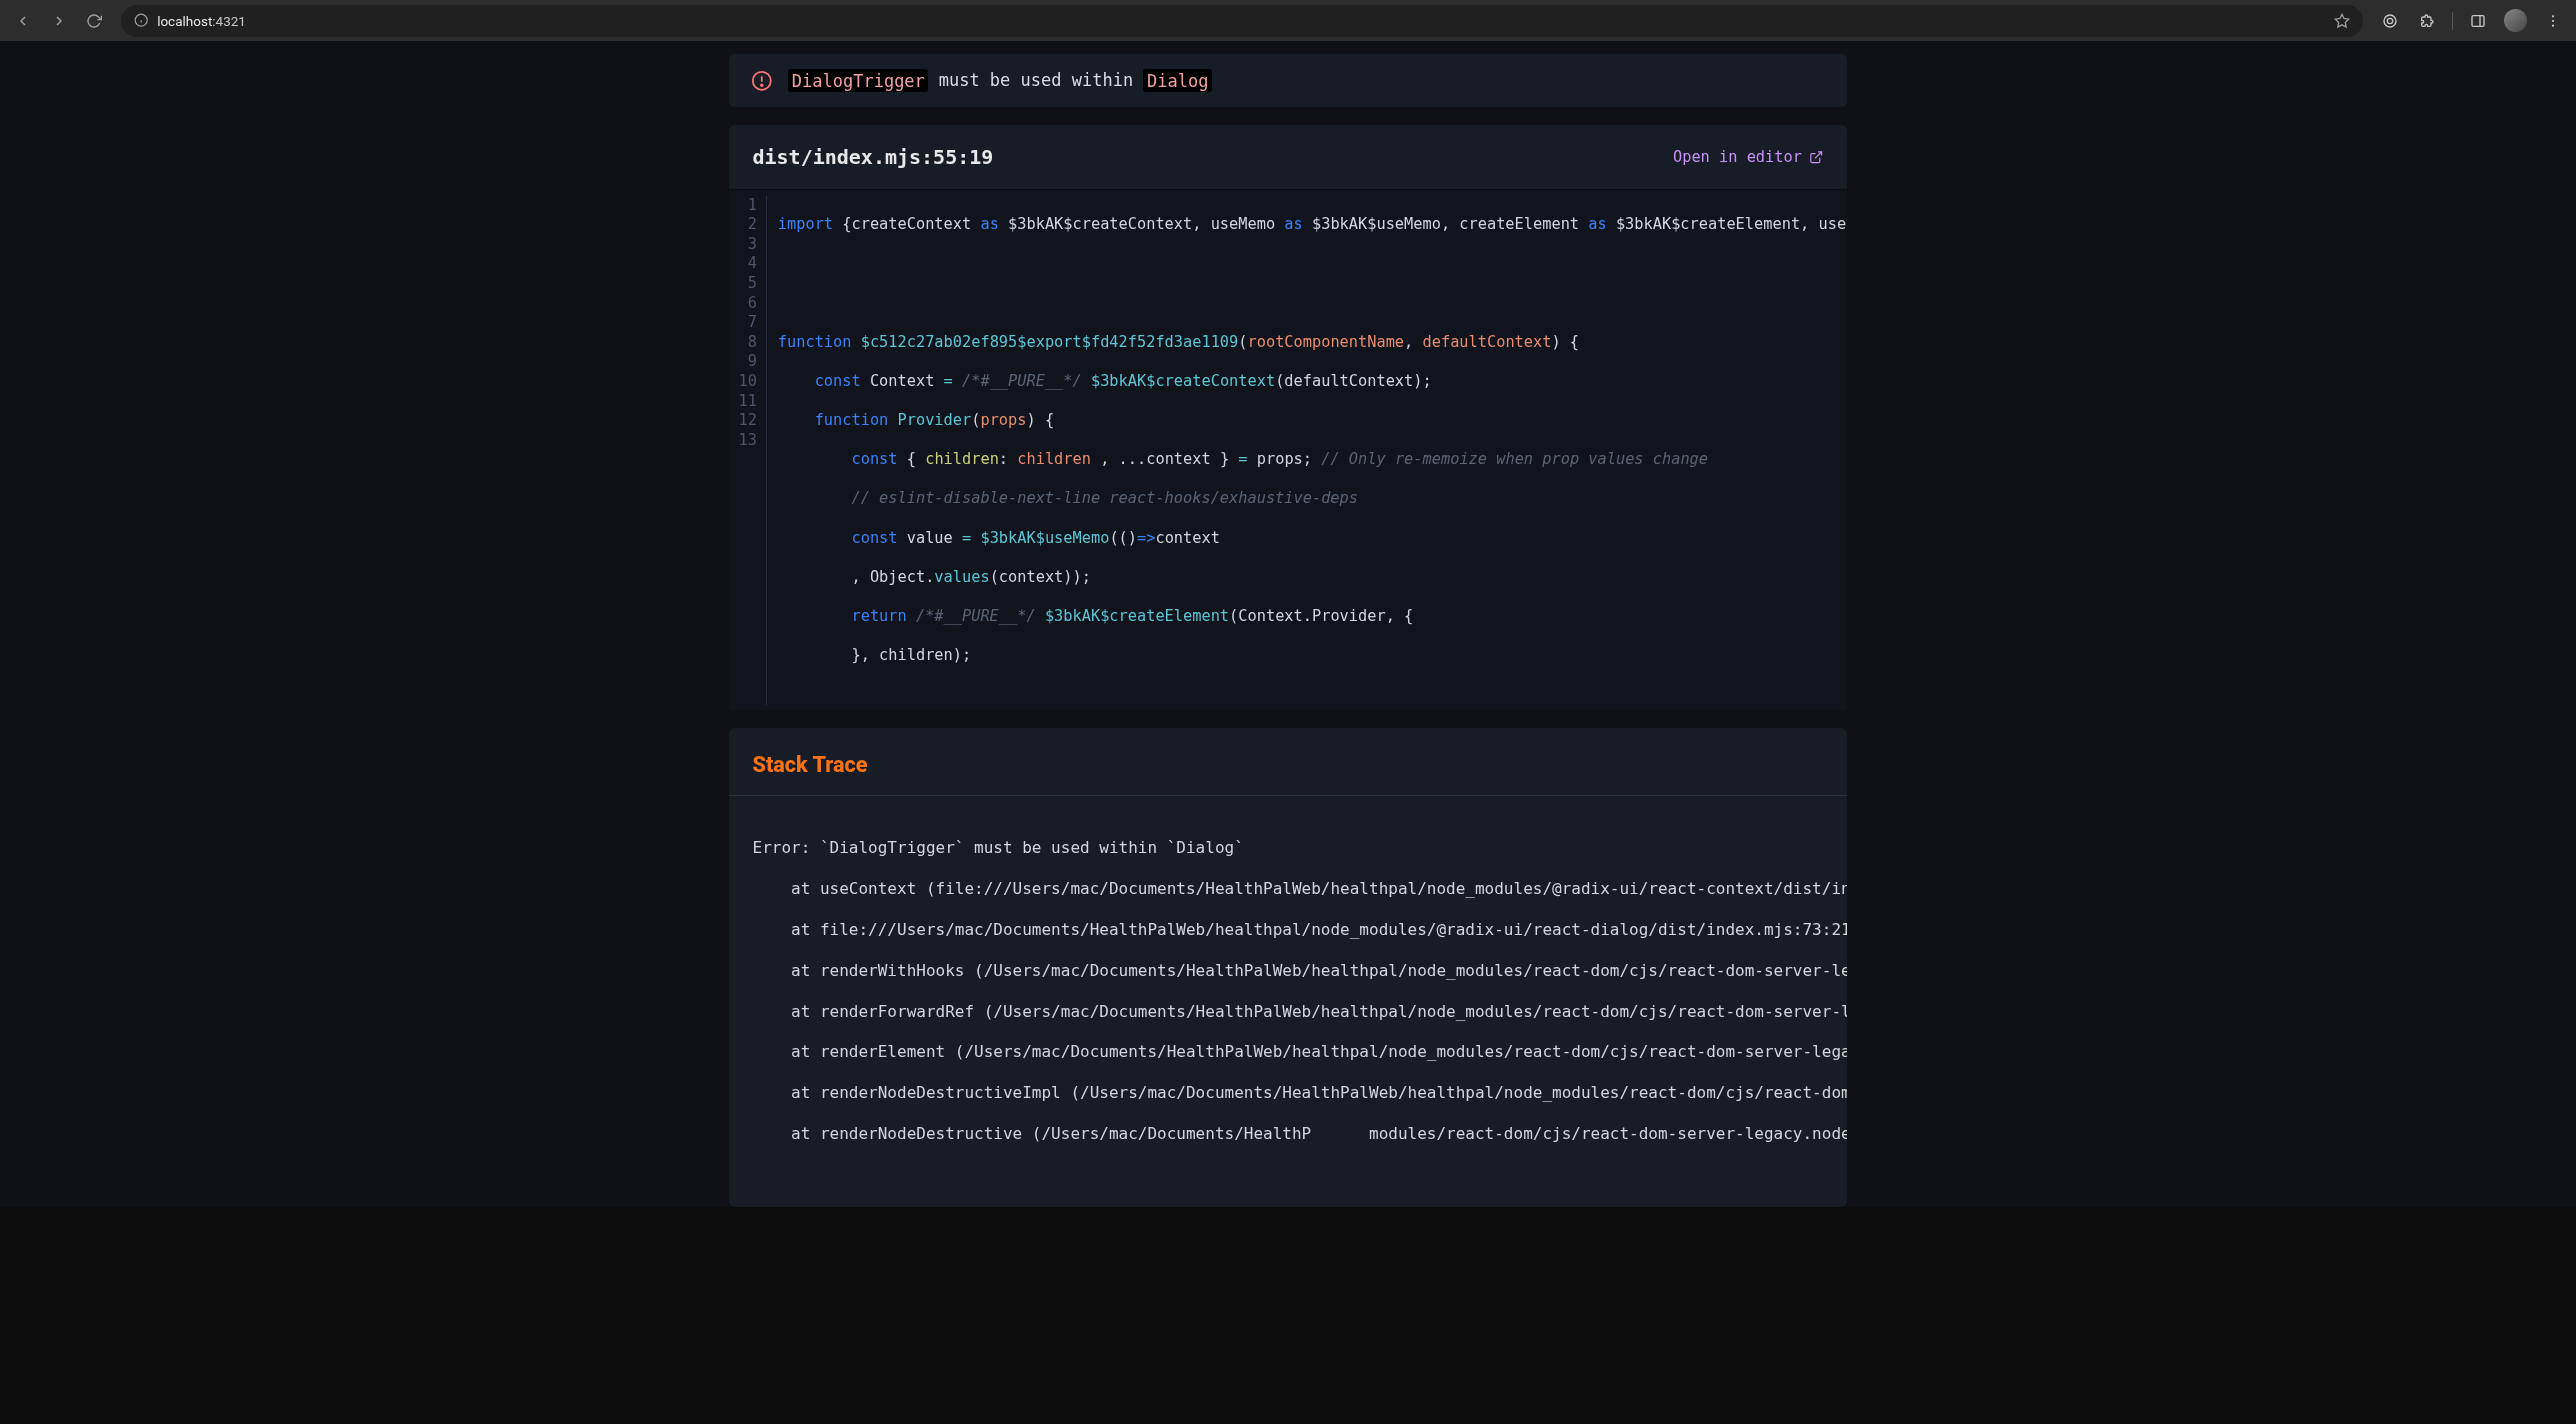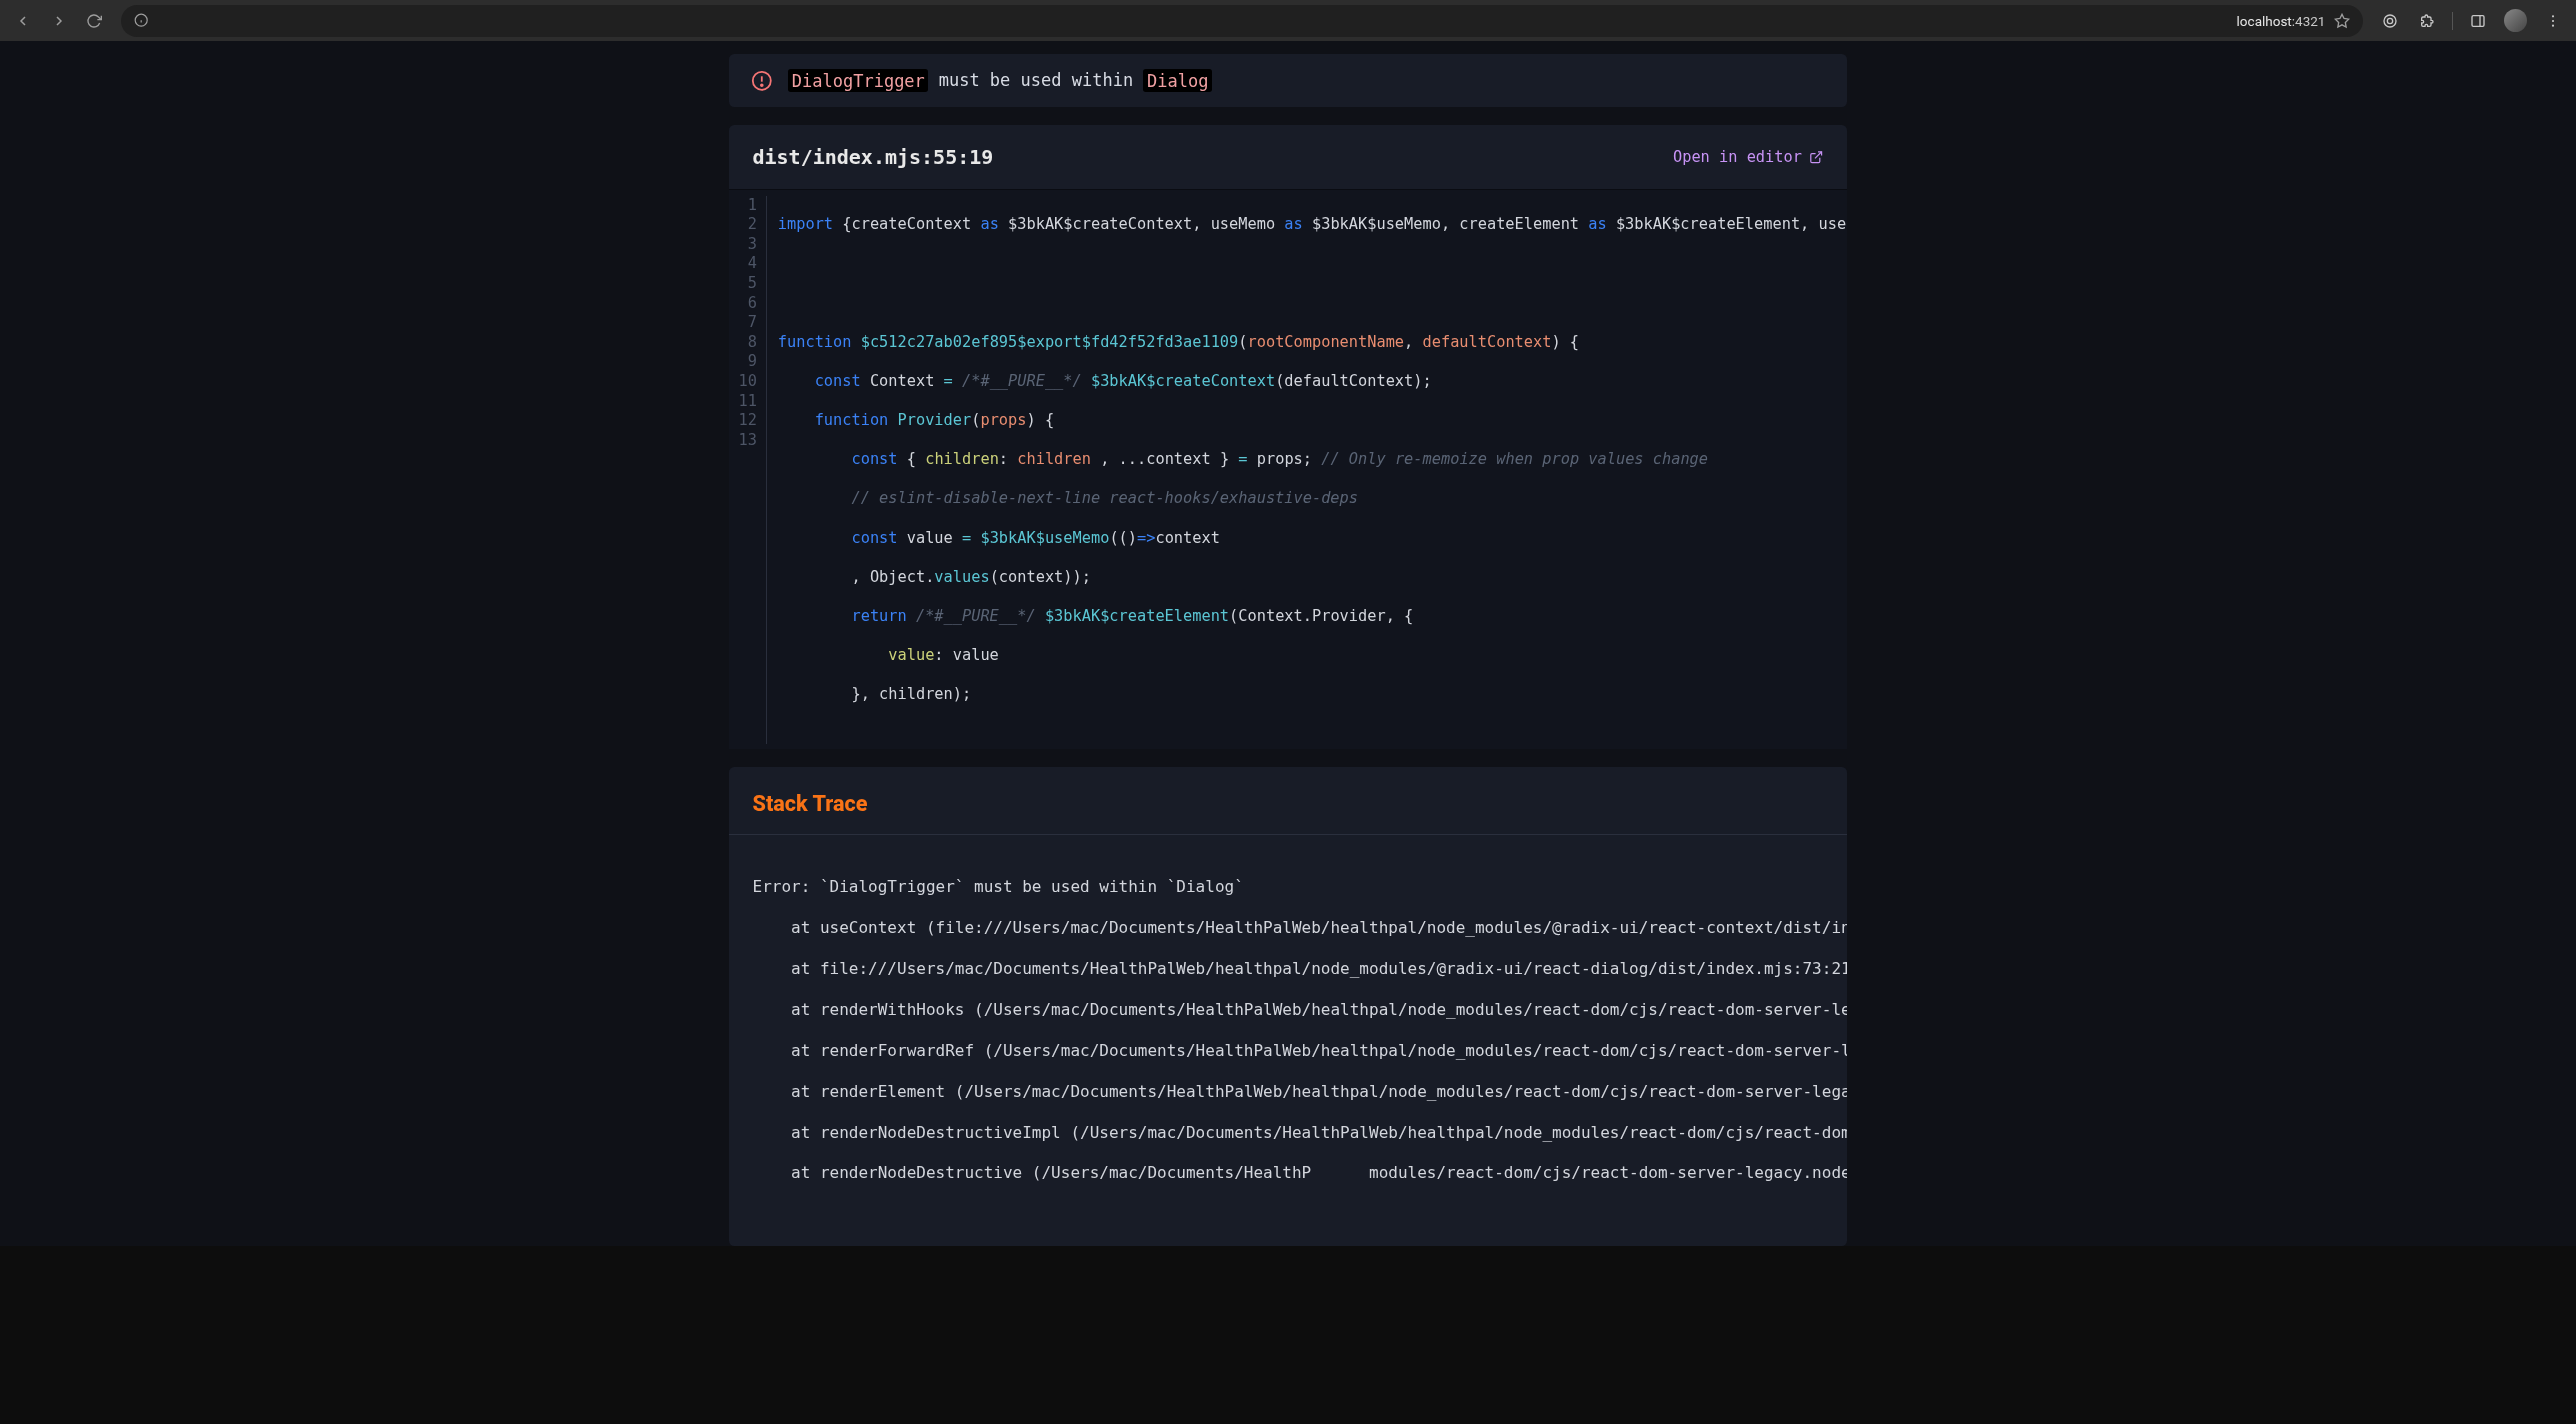--- a/index.html
+++ b/index.html
@@ -11,21 +11,20 @@
     }
 
     
     .browser-chrome {
       background: #2d2d2d;
       height: 41px;
       display: flex;
       align-items: center;
       padding: 0 7.2px;
       gap: 3.6px;
-      text-align: right;
     }
     .nav-btn {
       width: 32px;
       height: 32px;
       border: none;
       background: transparent;
       color: #9e9e9e;
       display: flex;
       align-items: center;
       justify-content: center;
@@ -285,21 +284,20 @@
 <div class="line"></div>
 <div class="line"></div>
 <div class="line"><span class="tk-keyword">function</span><span class="tk-fn"> $c512c27ab02ef895$export$fd42f52fd3ae1109</span><span>(</span><span class="tk-var">rootComponentName</span><span>, </span><span class="tk-var">defaultContext</span><span>) {</span></div>
 <div class="line"><span class="tk-keyword">    const</span><span> Context </span><span class="tk-op">=</span><span class="tk-comment"> /*#__PURE__*/</span><span class="tk-fn"> $3bkAK$createContext</span><span>(defaultContext);</span></div>
 <div class="line"><span class="tk-keyword">    function</span><span class="tk-fn"> Provider</span><span>(</span><span class="tk-var">props</span><span>) {</span></div>
 <div class="line"><span class="tk-keyword">        const</span><span> { </span><span class="tk-prop">children</span><span>: </span><span class="tk-var">children</span><span> , ...context } </span><span class="tk-op">=</span><span> props; </span><span class="tk-comment">// Only re-memoize when prop values change</span></div>
 <div class="line"><span class="tk-comment">        // eslint-disable-next-line react-hooks/exhaustive-deps</span></div>
 <div class="line"><span class="tk-keyword">        const</span><span> value </span><span class="tk-op">=</span><span class="tk-fn"> $3bkAK$useMemo</span><span>(()</span><span class="tk-keyword">=&gt;</span><span>context</span></div>
 <div class="line"><span>        , Object.</span><span class="tk-fn">values</span><span>(context));</span></div>
 <div class="line"><span class="tk-keyword">        return</span><span class="tk-comment"> /*#__PURE__*/</span><span class="tk-fn"> $3bkAK$createElement</span><span>(Context.Provider, {</span></div>
-<div class="line"><span class="tk-prop">            value</span><span>: </span><span>value</span></div>
 <div class="line"><span>        }, children);</span></div>
       </div>
     </div>
   </div>
 
   <div class="panel">
     <div class="stack-header">Stack Trace</div>
     <div class="stack-body">
 <div>Error: `DialogTrigger` must be used within `Dialog`</div>
 <div>    at useContext (file:///Users/mac/Documents/HealthPalWeb/healthpal/node_modules/@radix-ui/react-context/dist/index.mjs:55:19)</div>

